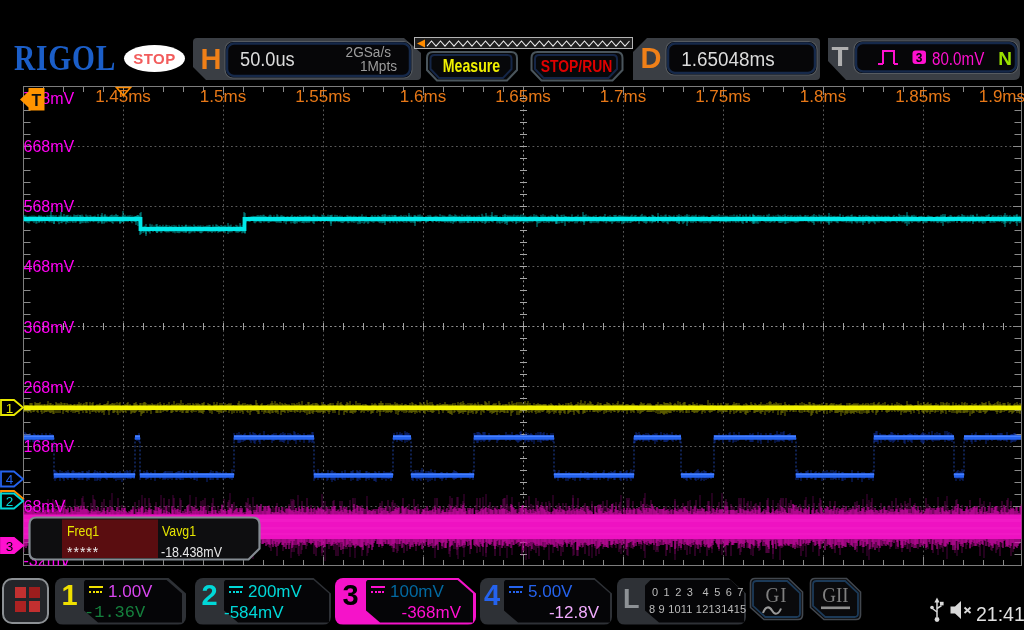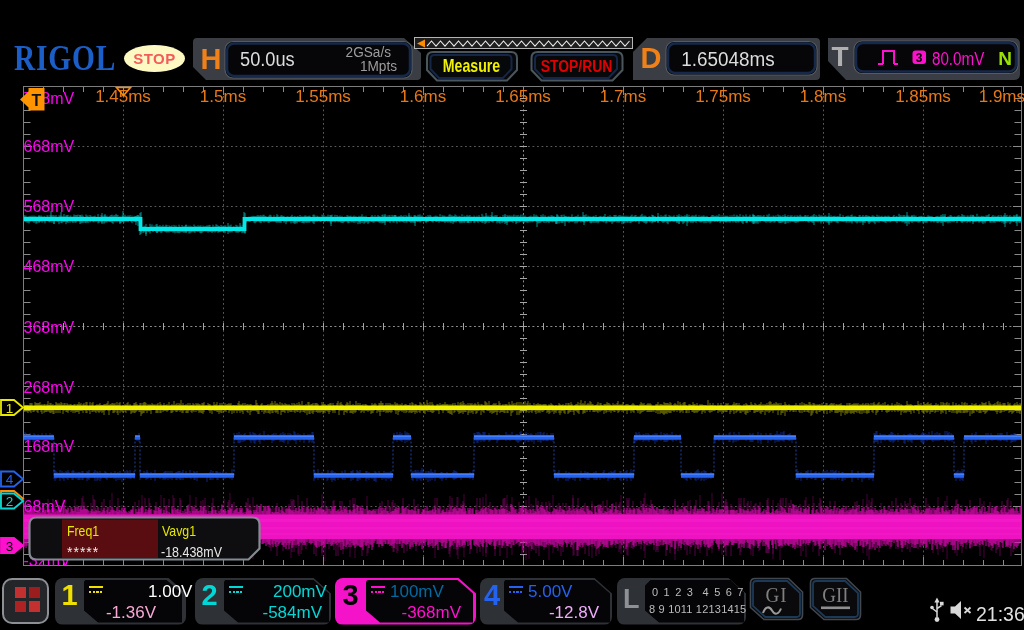--- a/index.html
+++ b/index.html
@@ -4,21 +4,21 @@
 html,body { background:#000; }
 #scr { position:relative; width:1024px; height:630px; background:#000; overflow:hidden;
   font-family:"Liberation Sans", sans-serif; }
 .abs { position:absolute; }
 </style></head><body>
 <div id="scr">
 
   <svg class="abs" style="left:0;top:0" width="260" height="84">
       <text transform="translate(14 70) scale(0.84 1)" font-family="Liberation Serif, serif" font-weight="bold" font-size="35" fill="#1b5ec8" letter-spacing="1">RIGOL</text>
     </svg>
-  <div class="abs" style="left:124px;top:44.5px;width:61px;height:27px;border-radius:50%;background:#fef9c3;color:#f25c5c;font-weight:bold;font-size:15px;text-align:center;line-height:27px;letter-spacing:0.5px;">STOP</div>
+  <div class="abs" style="left:124px;top:44.5px;width:61px;height:27px;border-radius:50%;background:#ffffff;color:#f25c5c;font-weight:bold;font-size:15px;text-align:center;line-height:27px;letter-spacing:0.5px;">STOP</div>
 
   <svg class="abs" style="left:0;top:0" width="1024" height="84">
     <path d="M193 67V42q0-4 4-4H404l17 15v23q0 4-4 4H206z" fill="#3a3e44"></path>
     <path d="M633 52l14-14h169q4 0 4 4v34q0 4-4 4H633z" fill="#3a3e44"></path>
     <path d="M828 38h186q6 0 6 6v30q0 6-6 6H846l-18-19z" fill="#3a3e44"></path>
     <rect x="225" y="41.5" width="187" height="36.5" rx="8" fill="#060608" stroke="#565b61" stroke-width="1.2"></rect>
       <rect x="227" y="43.5" width="183" height="32.5" rx="7" fill="none" stroke="#16294a" stroke-width="2.5"></rect>
     <rect x="666" y="41.5" width="151" height="33.5" rx="8" fill="#060608" stroke="#565b61" stroke-width="1.2"></rect>
       <rect x="668" y="43.5" width="147" height="29.5" rx="7" fill="none" stroke="#16294a" stroke-width="2.5"></rect>
     <rect x="854" y="41" width="164" height="32.5" rx="8" fill="#060608" stroke="#565b61" stroke-width="1.2"></rect>
@@ -139,31 +139,31 @@
     <div class="abs" style="left:10.5px;top:21px;width:11px;height:11px;background:#ad2222;"></div>
     <div class="abs" style="left:24.5px;top:21px;width:11px;height:11px;background:#c23030;"></div>
   </div>
 <div class="abs" style="left:55px;top:577.5px;width:131px;height:47px;background:#2e3136;border-radius:8px;clip-path:polygon(0 0,113px 0,131px 16px,131px 100%,0 100%);"></div>
 <div class="abs" style="left:55px;top:577.5px;width:57px;height:47px;font-size:29px;font-weight:bold;color:#f0e000;">
       <span style="position:absolute;left:6.5px;top:1.5px;">1</span>
     </div>
 <div class="abs" style="left:84px;top:579.5px;width:98px;height:43px;background:#050507;clip-path:polygon(2px 0,82px 0,98px 14px,98px 100%,14px 100%,0 31px,0 2px);"></div>
 <div class="abs" style="left:89px;top:585.5px;width:14px;height:2.6px;background:#f0e000;"></div>
 <div class="abs" style="left:89px;top:590.5px;width:14px;height:2.2px;background:repeating-linear-gradient(90deg,#f0e000 0 2.3px,transparent 2.3px 3.7px);"></div>
-<div class="abs" style="left:108px;top:581.5px;font-size:17px;color:#ffffff;margin-left:40px;">1.00V</div>
-<div class="abs" style="left:84px;top:602.5px;width:94px;text-align:center;font-size:17px;color:#f9a8d4;">-1.36V</div>
+<div class="abs" style="left:108px;top:581.5px;font-size:17px;color:#d946ef;">1.00V</div>
+<div class="abs" style="left:84px;top:602.5px;width:94px;text-align:left;font-size:17px;color:#15803d;font-family:Liberation Mono, monospace;">-1.36V</div>
 <div class="abs" style="left:195px;top:577.5px;width:136px;height:47px;background:#2e3136;border-radius:8px;clip-path:polygon(0 0,118px 0,136px 16px,136px 100%,0 100%);"></div>
 <div class="abs" style="left:195px;top:577.5px;width:57px;height:47px;font-size:29px;font-weight:bold;color:#00d8d8;">
       <span style="position:absolute;left:6.5px;top:1.5px;">2</span>
     </div>
 <div class="abs" style="left:224px;top:579.5px;width:105px;height:43px;background:#050507;clip-path:polygon(2px 0,89px 0,105px 14px,105px 100%,14px 100%,0 31px,0 2px);"></div>
 <div class="abs" style="left:229px;top:585.5px;width:14px;height:2.6px;background:#00d8d8;"></div>
 <div class="abs" style="left:229px;top:590.5px;width:14px;height:2.2px;background:repeating-linear-gradient(90deg,#00d8d8 0 2.3px,transparent 2.3px 3.7px);"></div>
-<div class="abs" style="left:248px;top:581.5px;font-size:17px;color:#00d8d8;margin-left:25px;">200mV</div>
-<div class="abs" style="left:224px;top:602.5px;width:98px;text-align:right;font-size:17px;color:#00d8d8;">-584mV</div>
+<div class="abs" style="left:248px;top:581.5px;font-size:17px;color:#00d8d8;">200mV</div>
+<div class="abs" style="left:224px;top:602.5px;width:98px;font-size:17px;color:#00d8d8;">-584mV</div>
 <div class="abs" style="left:335px;top:577.5px;width:141px;height:47px;background:#f513c9;border-radius:8px;clip-path:polygon(0 0,123px 0,141px 16px,141px 100%,0 100%);"></div>
 <div class="abs" style="left:335px;top:577.5px;width:59px;height:47px;font-size:29px;font-weight:bold;color:#000;">
       <span style="position:absolute;left:7.5px;top:1.5px;">3</span>
     </div>
 <div class="abs" style="left:366px;top:579.5px;width:107px;height:43px;background:#050507;clip-path:polygon(2px 0,91px 0,107px 14px,107px 100%,14px 100%,0 31px,0 2px);"></div>
 <div class="abs" style="left:371px;top:585.5px;width:14px;height:2.6px;background:#ff10cf;"></div>
 <div class="abs" style="left:371px;top:590.5px;width:14px;height:2.2px;background:repeating-linear-gradient(90deg,#ff10cf 0 2.3px,transparent 2.3px 3.7px);"></div>
 <div class="abs" style="left:390px;top:581.5px;font-size:17px;color:#0369a1;">100mV</div>
 <div class="abs" style="left:366px;top:602.5px;width:95px;text-align:right;font-size:17px;color:#ff10cf;">-368mV</div>
 <div class="abs" style="left:480px;top:577.5px;width:132px;height:47px;background:#2e3136;border-radius:8px;clip-path:polygon(0 0,114px 0,132px 16px,132px 100%,0 100%);"></div>
@@ -201,14 +201,14 @@
     <path d="M8 16l-4.5-3.5" stroke="#d8d8d8" stroke-width="1.5"></path>
       <circle cx="3" cy="11.5" r="1.8" fill="#d8d8d8"></circle>
     <path d="M8 12.5l4.5-2.8" stroke="#d8d8d8" stroke-width="1.5"></path>
       <rect x="11" y="5.8" width="3.6" height="3.6" fill="#d8d8d8"></rect>
     <circle cx="8" cy="23.5" r="2.4" fill="#d8d8d8"></circle>
   </svg>
   <svg class="abs" style="left:949px;top:600px" width="24" height="20">
     <path d="M1.5 6.5h4.5l6-5.5v18l-6-5.5H1.5z" fill="#d8d8d8"></path>
     <path d="M15.5 7.5l6 5.5m0-5.5l-6 5.5" stroke="#d8d8d8" stroke-width="1.8"></path>
   </svg>
-  <div class="abs" style="left:976px;top:603px;font-size:19.5px;color:#e0e0e0;">21:36</div>
+  <div class="abs" style="left:976px;top:603px;font-size:19.5px;color:#e0e0e0;">21:41</div>
 </div>
 
 </body></html>

